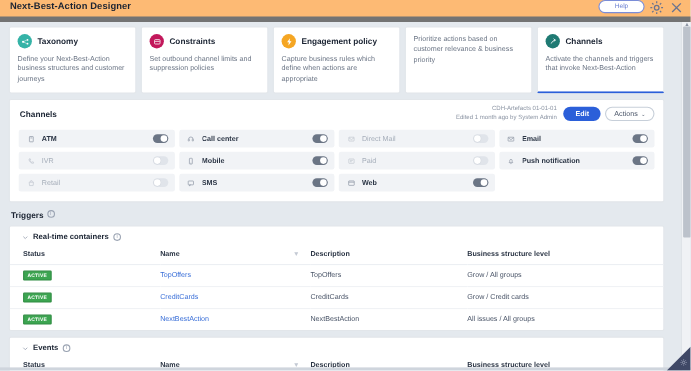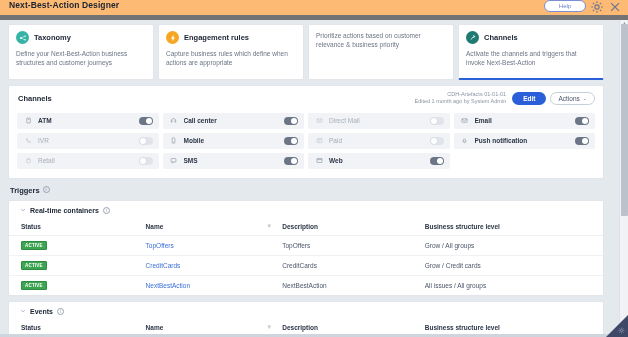--- a/index.html
+++ b/index.html
@@ -320,29 +320,41 @@
                   <circle cx="12" cy="4.5" r="1.6"></circle>
                   <circle cx="12" cy="11.5" r="1.6"></circle>
                   <path d="M5.6 7.2l5-2.3M5.6 8.8l5 2.3" stroke="#fff" stroke-width="1"></path>
                 </svg>
             </div>
             <div class="card-title">Taxonomy</div>
           </div>
           <div class="card-desc">Define your Next-Best-Action business structures and customer journeys</div>
         </div>
 
+        <div class="card">
+          <div class="card-head">
+            <div class="card-icon" style="background:#c2185b">
+              <svg viewBox="0 0 16 16" fill="none" stroke="#fff" stroke-width="1.4">
+                  <rect x="3" y="4" width="10" height="8" rx="1.5"></rect>
+                  <path d="M3.6 7.2h8.8"></path>
+                </svg>
+            </div>
+            <div class="card-title">Constraints</div>
+          </div>
+          <div class="card-desc">Set outbound channel limits and suppression policies</div>
+        </div>
 
         <div class="card">
           <div class="card-head">
             <div class="card-icon" style="background:#f5a623">
               <svg viewBox="0 0 16 16" fill="#fff">
                   <path d="M9.2 1.5L4 9h3.2l-.8 5.5L12 7H8.6z"></path>
                 </svg>
             </div>
-            <div class="card-title">Engagement rules</div>
+            <div class="card-title">Engagement policy</div>
           </div>
           <div class="card-desc">Capture business rules which define when actions are appropriate</div>
         </div>
 
         <div class="card">
           <div class="card-desc">Prioritize actions based on customer relevance &amp; business priority</div>
         </div>
 
         <div class="card selected">
           <div class="card-head">

